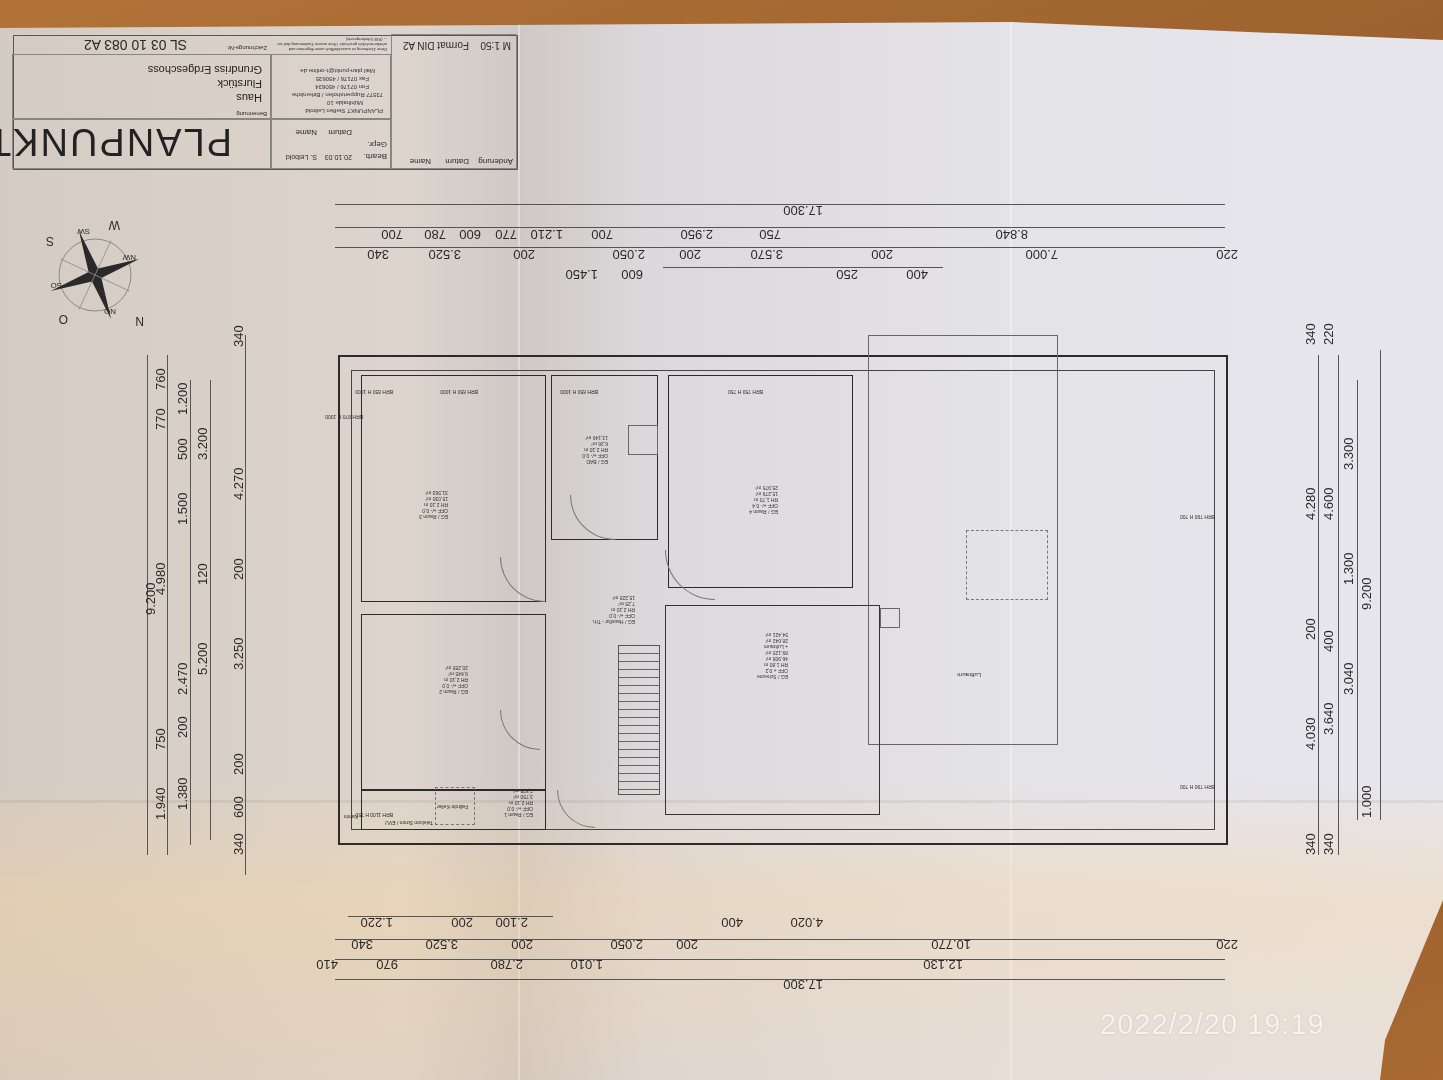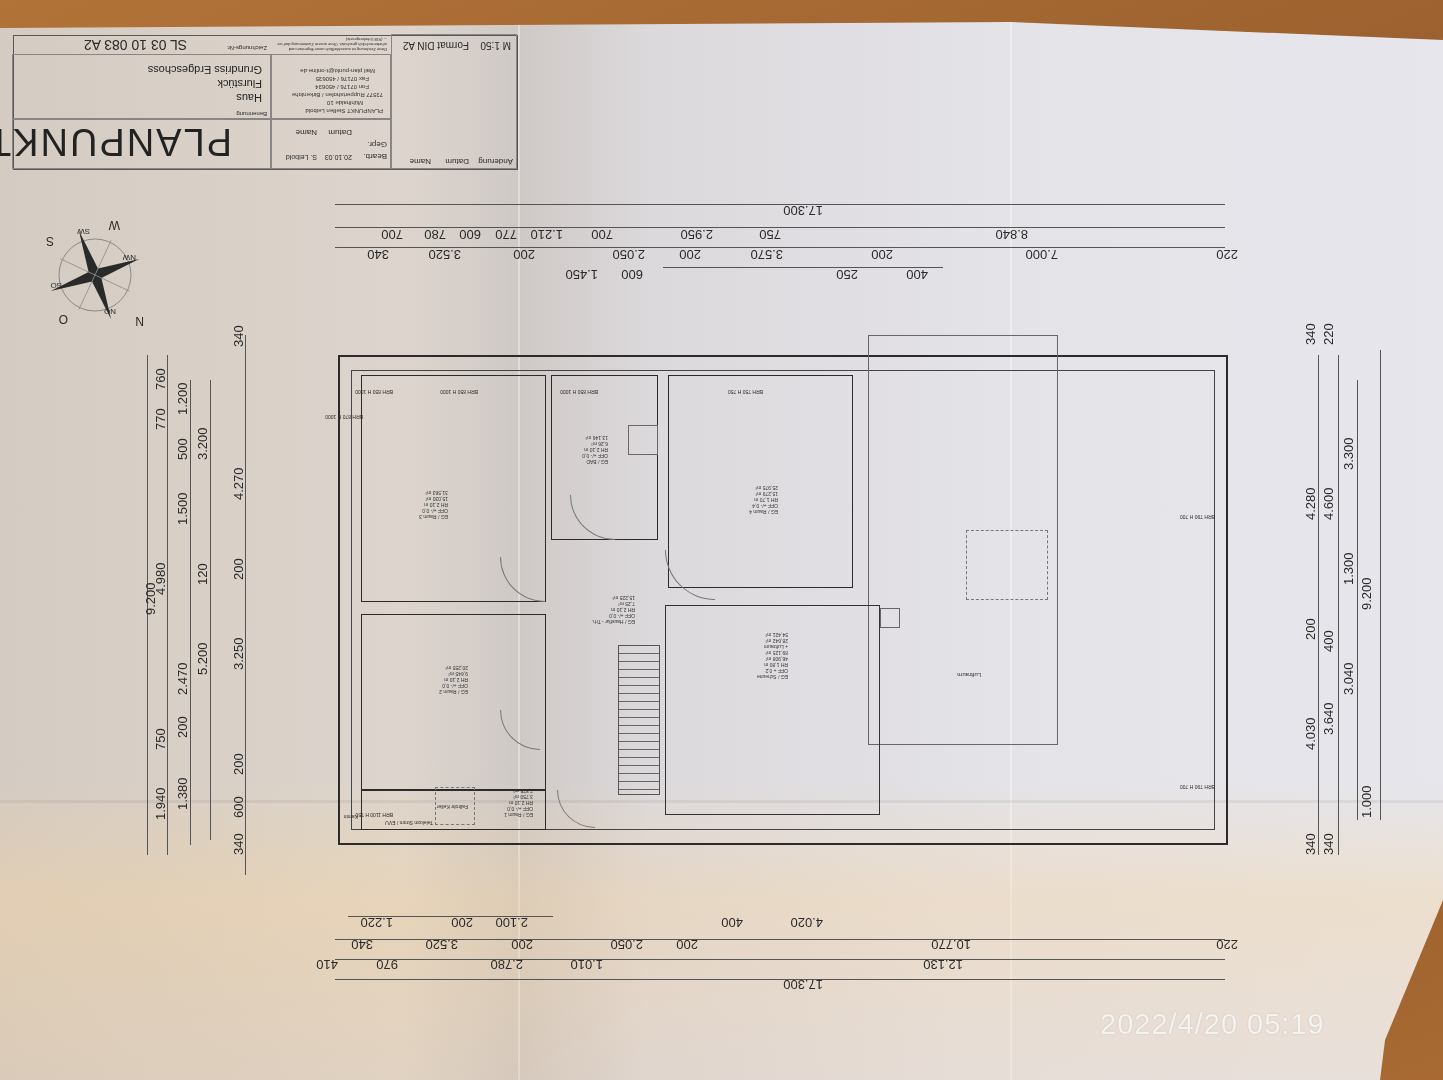--- a/index.html
+++ b/index.html
@@ -315,13 +315,13 @@
 H 750</div>
       <div class="txt small" style="left:228px;top:560px">BRH 790
 H 700</div>
       <div class="txt small" style="left:228px;top:290px">BRH 790
 H 700</div>
       <div class="txt small" style="left:1085px;top:260px">Kamin</div>
     </div>
   </div>
 </div>
 
-<div class="stamp">2022/4/20 05:19</div>
+<div class="stamp">2022/2/20 19:19</div>
 
 </body></html>

